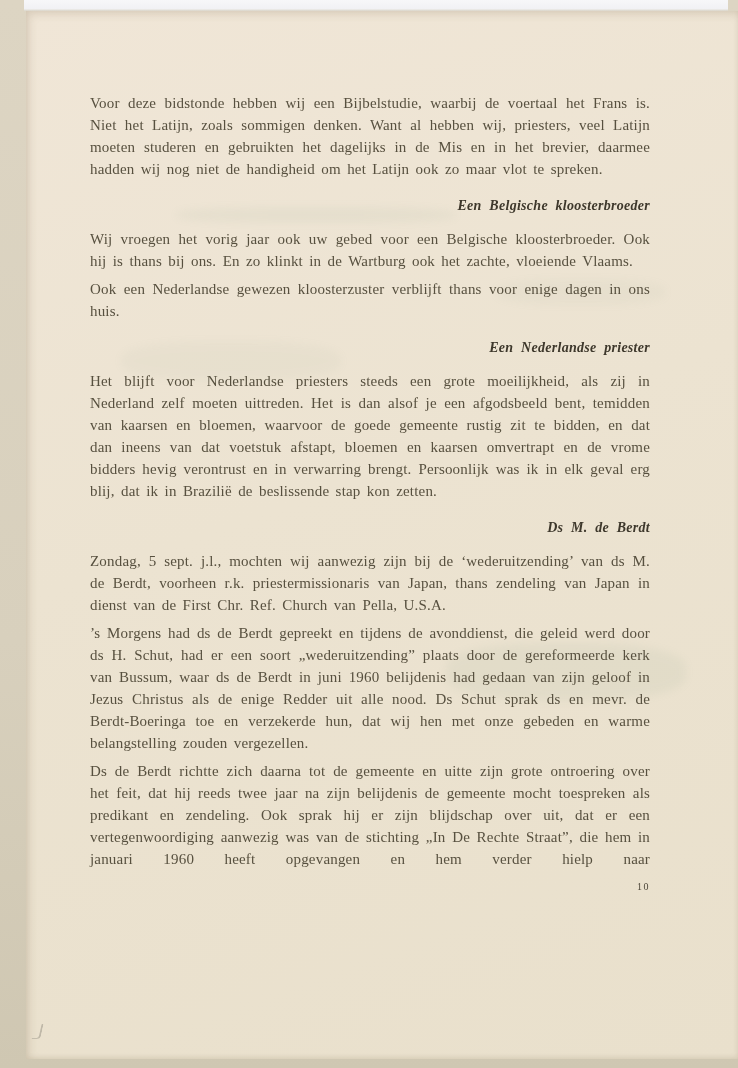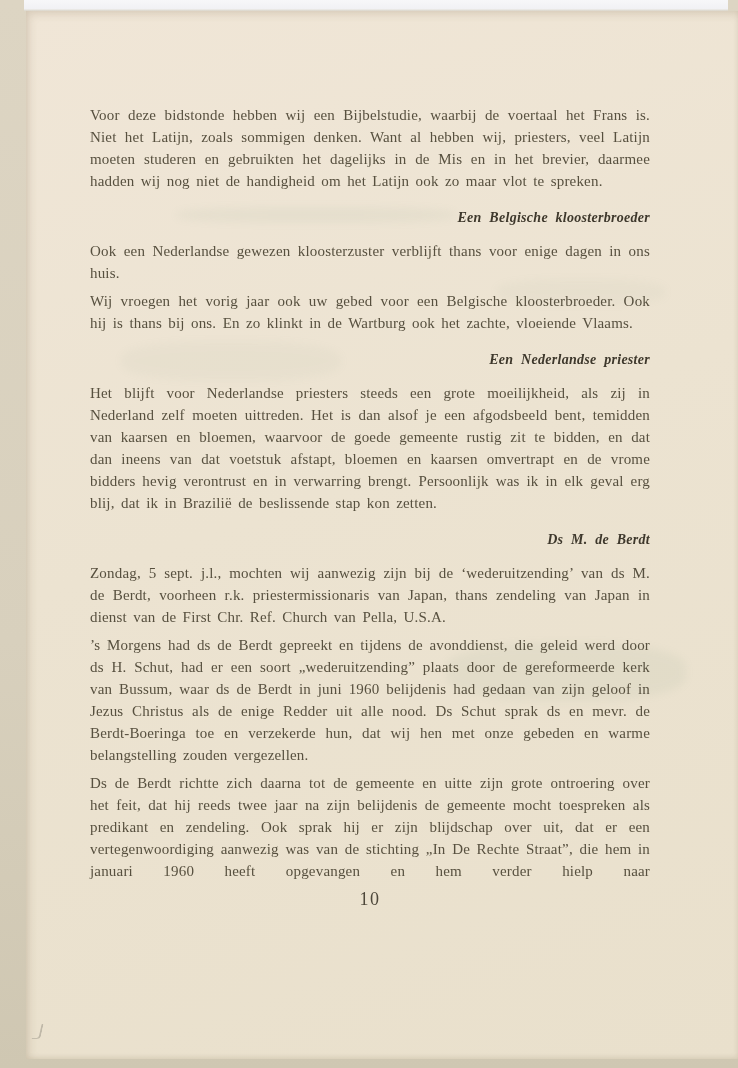--- a/index.html
+++ b/index.html
@@ -13,33 +13,33 @@
     background:linear-gradient(180deg,#f7f7f9 0%,#f1f1f4 80%,#d9d4c6 100%);
   }
   .paper{
     position:absolute;left:26px;top:11px;right:0;bottom:9px;
     background:linear-gradient(160deg,#f0e6d7 0%,#ece3d1 45%,#e9e0cc 100%);
     box-shadow:inset 3px 3px 8px rgba(125,105,75,.20), inset 0 -2px 4px rgba(125,105,75,.10);
   }
   .textblock{
     position:absolute;left:64px;top:81px;width:560px;
     color:#57503f;font-size:15px;line-height:22px;
-    text-align:justify;word-spacing:.16em;letter-spacing:.012em;margin-top:12px;
+    text-align:justify;word-spacing:.16em;letter-spacing:.012em;
   }
   .textblock p{margin:0 0 6px 0;}
   .textblock p.cont{text-align-last:justify;}
   .textblock h3{
     font-size:14px;line-height:20px;margin:16px 0 12px 0;
     font-weight:bold;text-align:right;color:#3e382c;
     letter-spacing:.02em;word-spacing:.28em;
     font-family:"Liberation Serif","DejaVu Serif",serif;
     font-style:italic;
   }
   .pagenum{
-    margin-top:6px;font-size:18px;letter-spacing:1.5px;color:#4d473a;text-align:center;
+    margin-top:6px;font-size:10px;letter-spacing:1.5px;color:#4d473a;text-align:right;
   }
   .smudge{position:absolute;border-radius:40%;filter:blur(4px);pointer-events:none;}
   .s1{left:150px;top:196px;width:280px;height:16px;background:#7f9a80;opacity:.07;}
   .s2{left:420px;top:632px;width:240px;height:58px;background:#7f9a80;opacity:.08;}
   .s3{left:95px;top:330px;width:220px;height:40px;background:#8a9c85;opacity:.05;}
   .s4{left:470px;top:268px;width:170px;height:26px;background:#8a9c85;opacity:.05;}
   .pencil-mark{
     position:absolute;left:33px;top:1024px;width:7px;height:14px;
     border-right:2px solid #8d887c;border-bottom:1px solid #9b968a;
     opacity:.45;transform:skewX(-12deg);border-radius:0 0 4px 0;
@@ -58,23 +58,23 @@
     <div class="smudge s2"></div>
     <div class="smudge s3"></div>
     <div class="smudge s4"></div>
 
     <div class="textblock">
 
       <p>Voor deze bidstonde hebben wij een Bijbelstudie, waarbij de voertaal het Frans is. Niet het Latijn, zoals sommigen denken. Want al hebben wij, priesters, veel Latijn moeten studeren en gebruikten het dagelijks in de Mis en in het brevier, daarmee hadden wij nog niet de handigheid om het Latijn ook zo maar vlot te spreken.</p>
 
       <h3>Een Belgische kloosterbroeder</h3>
 
+      <p>Wij vroegen het vorig jaar ook uw gebed voor een Belgische kloosterbroeder. Ook hij is thans bij ons. En zo klinkt in de Wartburg ook het zachte, vloeiende Vlaams.</p>
+
       <p>Ook een Nederlandse gewezen kloosterzuster verblijft thans voor enige dagen in ons huis.</p>
-
-      <p>Wij vroegen het vorig jaar ook uw gebed voor een Belgische kloosterbroeder. Ook hij is thans bij ons. En zo klinkt in de Wartburg ook het zachte, vloeiende Vlaams.</p>
 
       <h3>Een Nederlandse priester</h3>
 
 
       <p>Het blijft voor Nederlandse priesters steeds een grote moeilijkheid, als zij in Nederland zelf moeten uittreden. Het is dan alsof je een afgodsbeeld bent, temidden van kaarsen en bloemen, waarvoor de goede gemeente rustig zit te bidden, en dat dan ineens van dat voetstuk afstapt, bloemen en kaarsen omvertrapt en de vrome bidders hevig verontrust en in verwarring brengt. Persoonlijk was ik in elk geval erg blij, dat ik in Brazilië de beslissende stap kon zetten.</p>
 
 
       <h3>Ds M. de Berdt</h3>
 
       <p>Zondag, 5 sept. j.l., mochten wij aanwezig zijn bij de ‘wederuitzending’ van ds M. de Berdt, voorheen r.k. priestermissionaris van Japan, thans zendeling van Japan in dienst van de First Chr. Ref. Church van Pella, U.S.A.</p>

